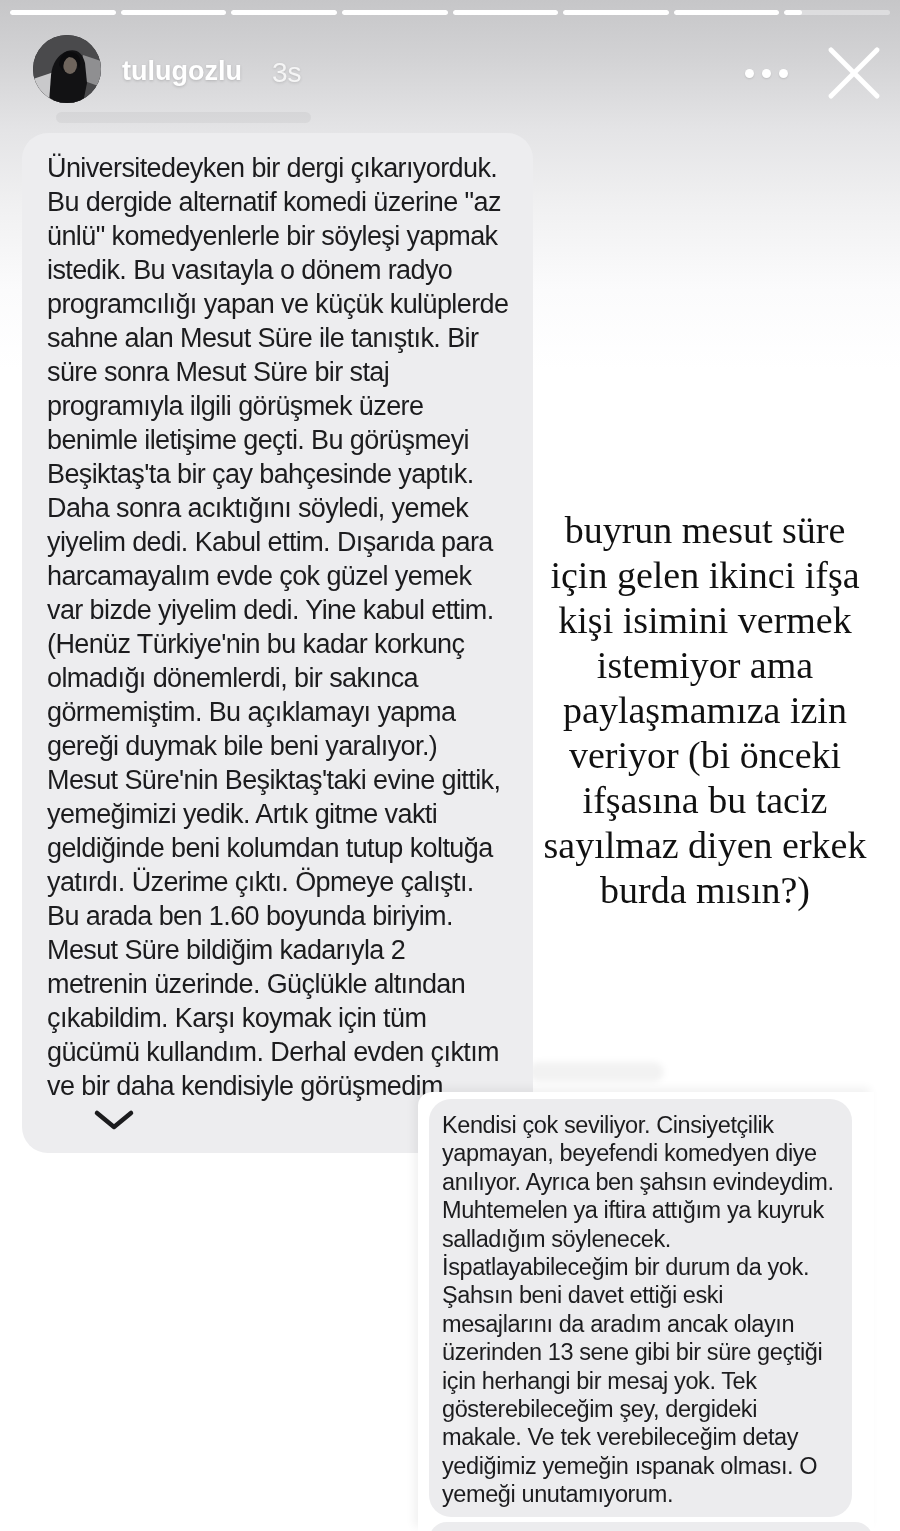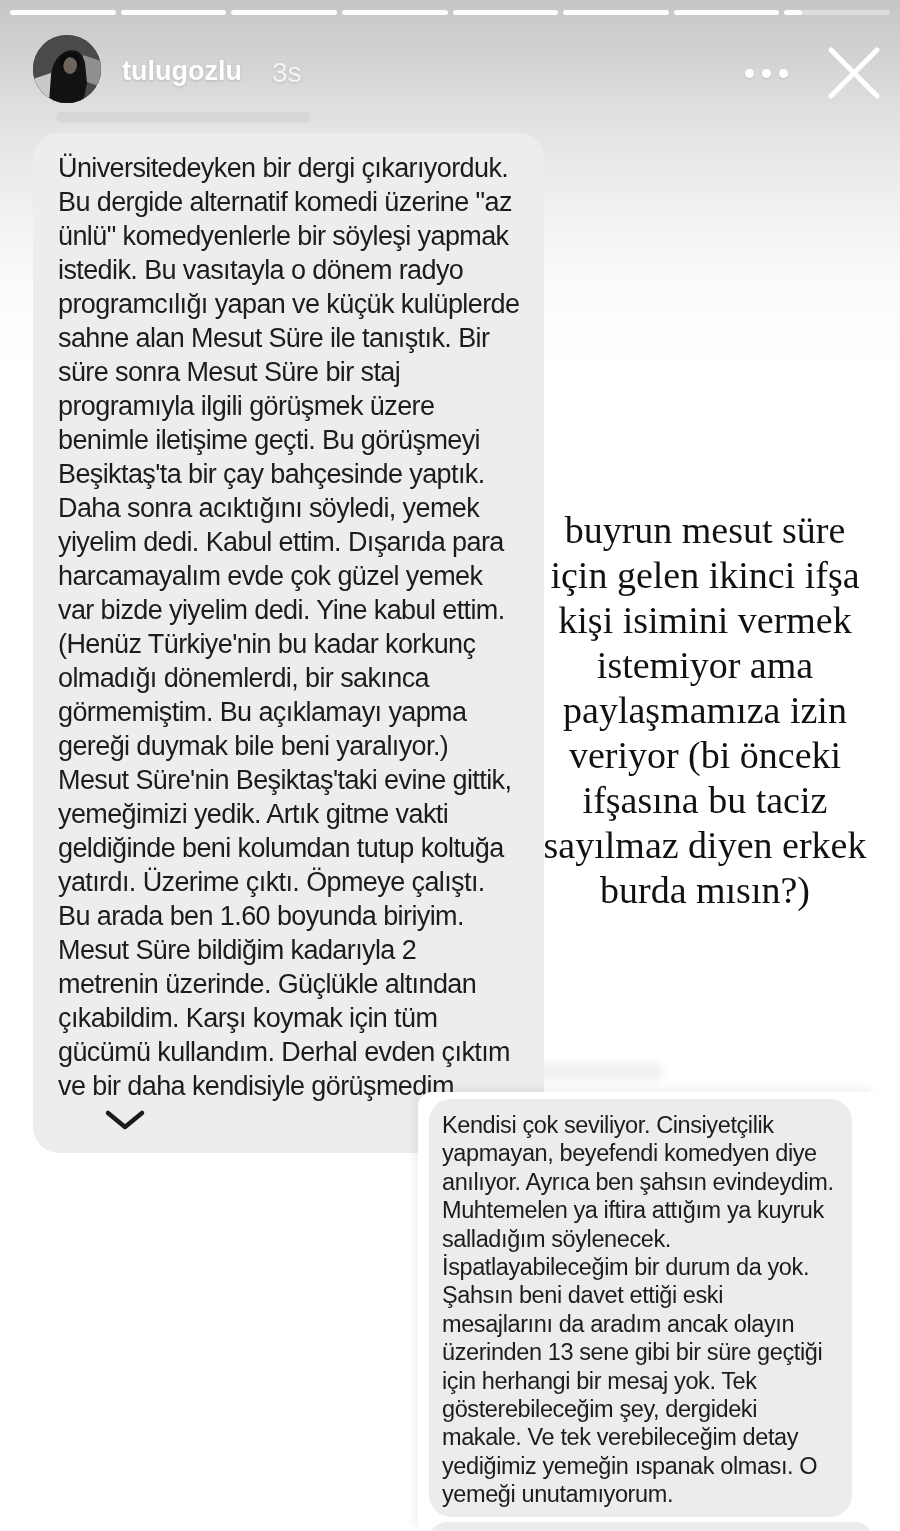--- a/index.html
+++ b/index.html
@@ -67,21 +67,21 @@
     border-radius:6px;background:rgba(0,0,0,0.045);
   }
   .mid-edge-artifact{
     position:absolute;left:528px;top:1062px;width:136px;height:20px;
     border-radius:10px;background:rgba(0,0,0,0.05);
     filter:blur(3px);
   }
 
   
   .bubble-left{
-    position:absolute;left:33px;top:133px;width:511px;
+    position:absolute;left:22px;top:133px;width:511px;
     background:#ededef;border-radius:26px;
     padding:18px 22px 14px 25px;
     box-sizing:border-box;
     color:#1c1c1e;
     font-size:27px;line-height:34px;letter-spacing:-0.6px;
   }
   .bubble-left .chev{
     display:inline-block;vertical-align:-2px;margin-left:46px;
   }
 

